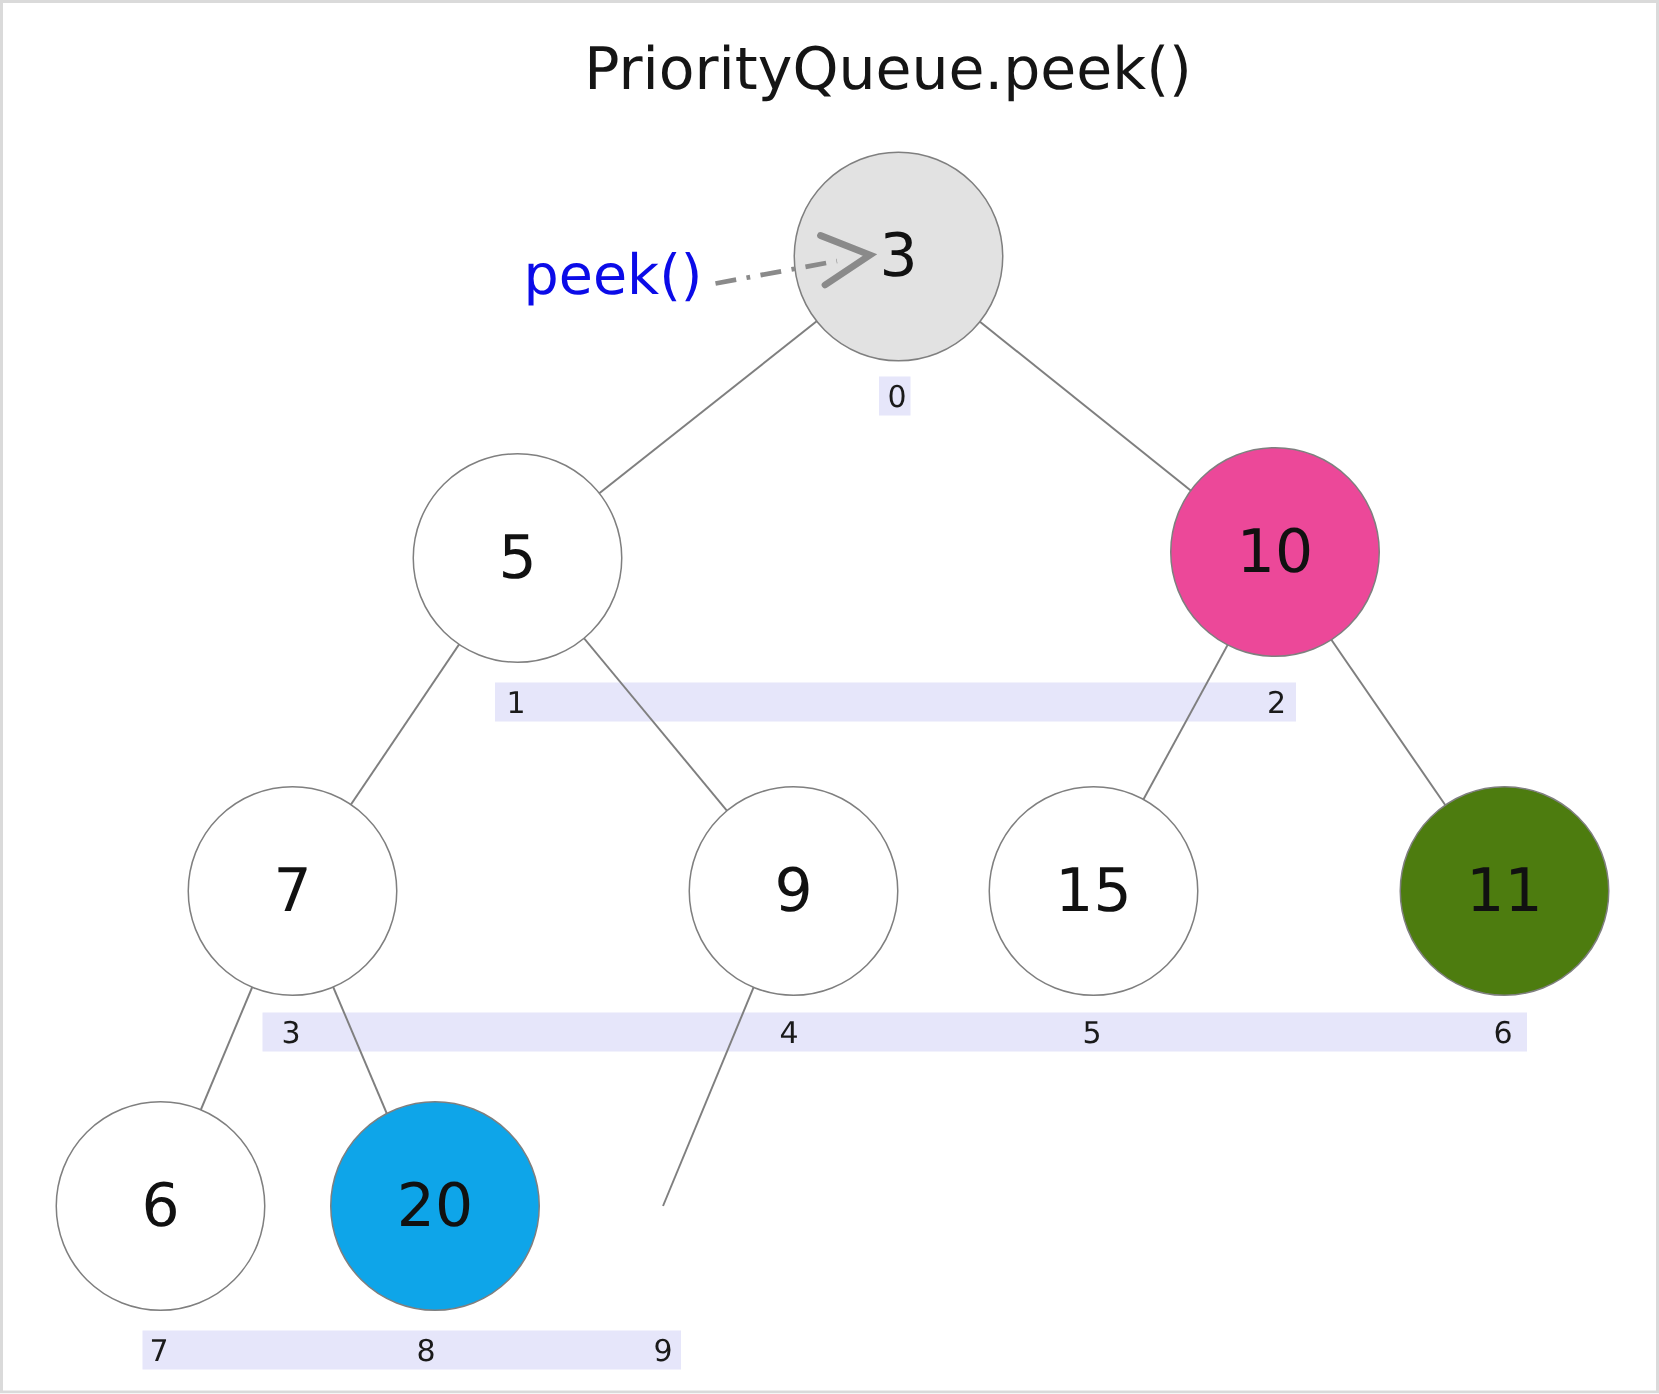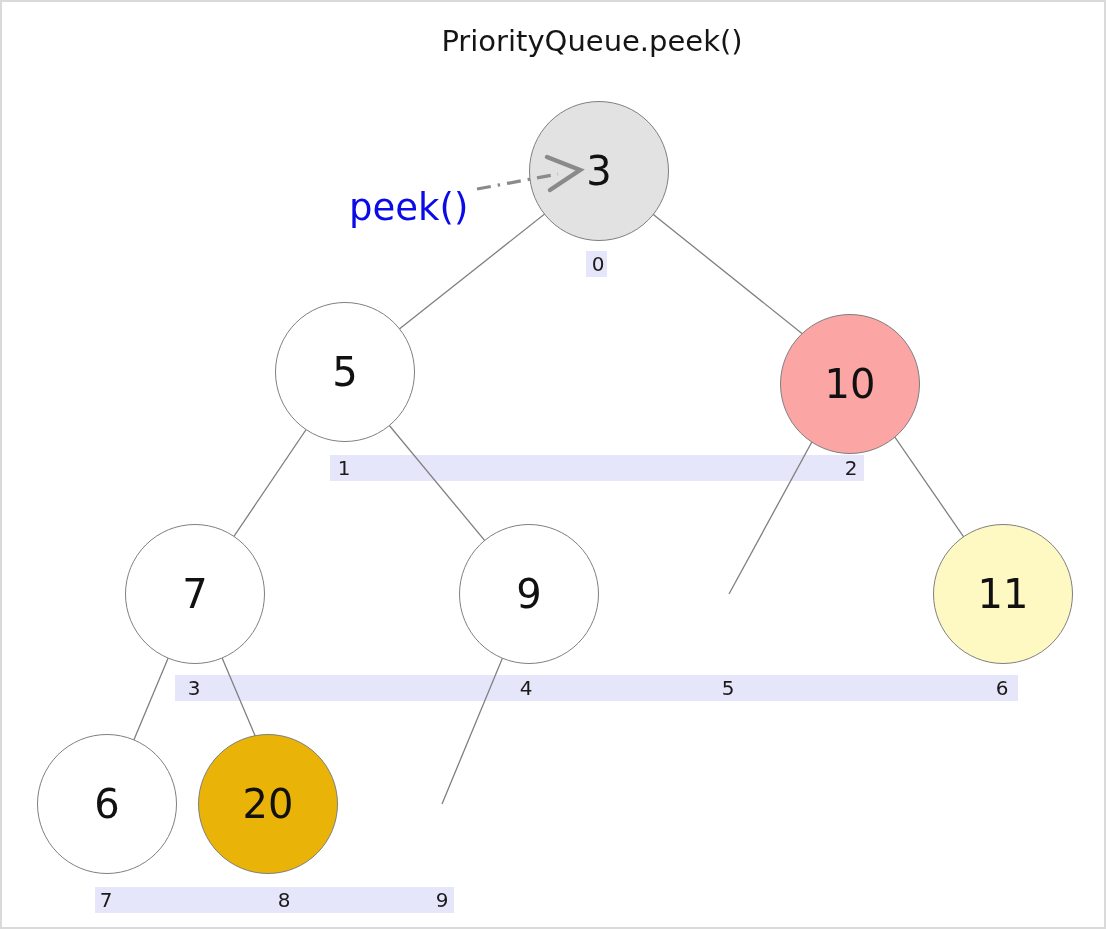--- a/index.html
+++ b/index.html
@@ -12,32 +12,32 @@
   }
   #figure {
     position:absolute; inset:0;
     border:2px solid #dadada;
     box-sizing:border-box;
   }
   #diagram-title {
     position:absolute;
     left:590px; top:22px;
     transform:translateX(-50%);
-    font-size:29px;
+    font-size:39px;
     color:#151515;
     white-space:nowrap;
     z-index:5;
   }
   .layer { position:absolute; inset:0; }
   #bands-layer  { z-index:1; }
   #edges-svg    { z-index:2; }
   #nodes-layer  { z-index:3; }
   #labels-layer { z-index:4; }
   #arrow-svg    { z-index:5; }
-  #peek-label   { z-index:6;margin-top:24px; }
+  #peek-label   { z-index:6; }
 
   .heap-node {
     position:absolute;
     width:140px; height:140px;
     border-radius:50%;
     border:1.4px solid #7f7f7f;
     background:#ffffff;
     box-sizing:border-box;
     display:flex; align-items:center; justify-content:center;
     font-size:40px; color:#111111;
@@ -88,26 +88,27 @@
       <line x1="848" y1="370" x2="727" y2="592" stroke="#7f7f7f" stroke-width="1.3"></line>
       <line x1="848" y1="370" x2="1001" y2="592" stroke="#7f7f7f" stroke-width="1.3"></line>
       <line x1="193" y1="592" x2="105" y2="802" stroke="#7f7f7f" stroke-width="1.3"></line>
       <line x1="193" y1="592" x2="282" y2="802" stroke="#7f7f7f" stroke-width="1.3"></line>
       <line x1="527" y1="592" x2="440" y2="802" stroke="#7f7f7f" stroke-width="1.3"></line>
     </svg>
 
   <div id="nodes-layer" class="layer">
       <div class="heap-node highlighted" style="left: 527px; top: 99px; background: rgb(226, 226, 226); border-color: rgb(127, 127, 127);">3</div>
       <div class="heap-node" style="left: 273px; top: 300px; background: rgb(255, 255, 255); border-color: rgb(127, 127, 127);">5</div>
-      <div class="heap-node" style="left: 778px; top: 312px; background: #fca5a5; border-color: rgb(127, 127, 127);">10</div>
+      <div class="heap-node" style="left: 778px; top: 296px; background: #ec4899; border-color: rgb(127, 127, 127);">10</div>
       <div class="heap-node" style="left: 123px; top: 522px; background: rgb(255, 255, 255); border-color: rgb(127, 127, 127);">7</div>
       <div class="heap-node" style="left: 457px; top: 522px; background: rgb(255, 255, 255); border-color: rgb(127, 127, 127);">9</div>
-      <div class="heap-node" style="left: 931px; top: 522px; background: #fef9c3; border-color: rgb(127, 127, 127);">11</div>
+      <div class="heap-node" style="left: 657px; top: 522px; background: rgb(255, 255, 255); border-color: rgb(127, 127, 127);">15</div>
+      <div class="heap-node" style="left: 931px; top: 522px; background: #4d7c0f; border-color: rgb(127, 127, 127);">11</div>
       <div class="heap-node" style="left: 35px; top: 732px; background: rgb(255, 255, 255); border-color: rgb(127, 127, 127);">6</div>
-      <div class="heap-node" style="left: 196px; top: 732px; background: #eab308; border-color: rgb(127, 127, 127);">20</div>
+      <div class="heap-node" style="left: 218px; top: 732px; background: #0ea5e9; border-color: rgb(127, 127, 127);">20</div>
     </div>
 
   <div id="labels-layer" class="layer">
       <div class="index-label" style="left: 596px; top: 249px; color: rgb(26, 26, 26);">0</div>
       <div class="index-label" style="left: 342px; top: 453px; color: rgb(26, 26, 26);">1</div>
       <div class="index-label" style="left: 849px; top: 453px; color: rgb(26, 26, 26);">2</div>
       <div class="index-label" style="left: 192px; top: 673px; color: rgb(26, 26, 26);">3</div>
       <div class="index-label" style="left: 524px; top: 673px; color: rgb(26, 26, 26);">4</div>
       <div class="index-label" style="left: 726px; top: 673px; color: rgb(26, 26, 26);">5</div>
       <div class="index-label" style="left: 1000px; top: 673px; color: rgb(26, 26, 26);">6</div>

